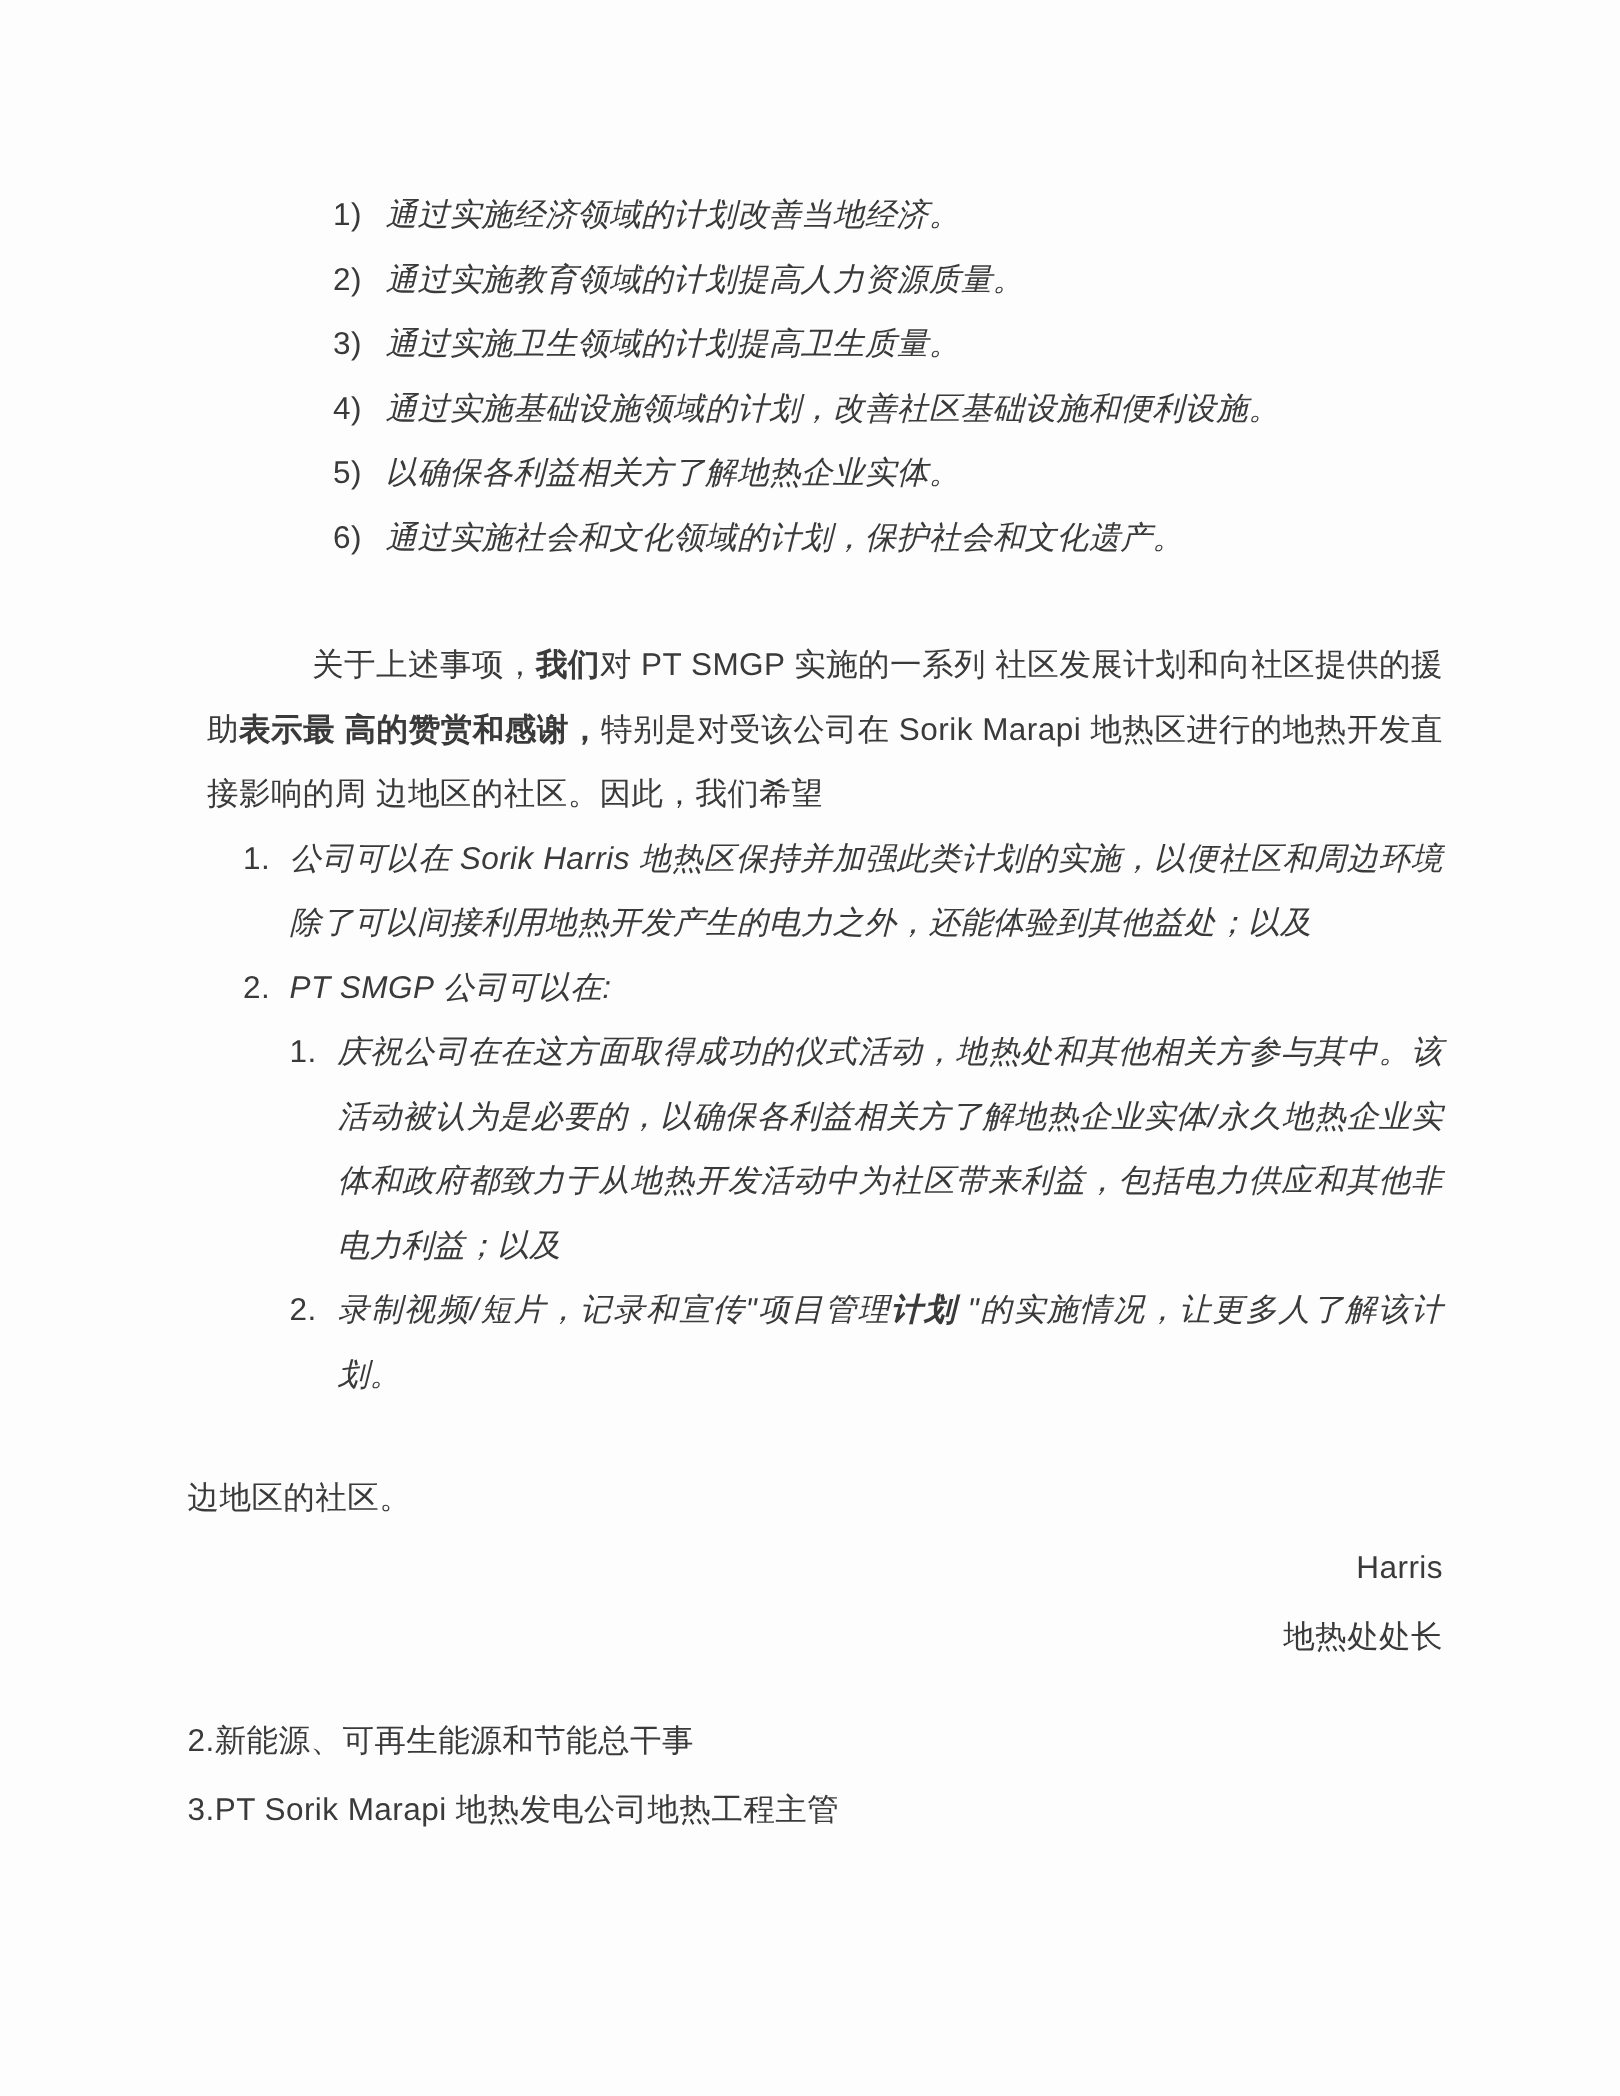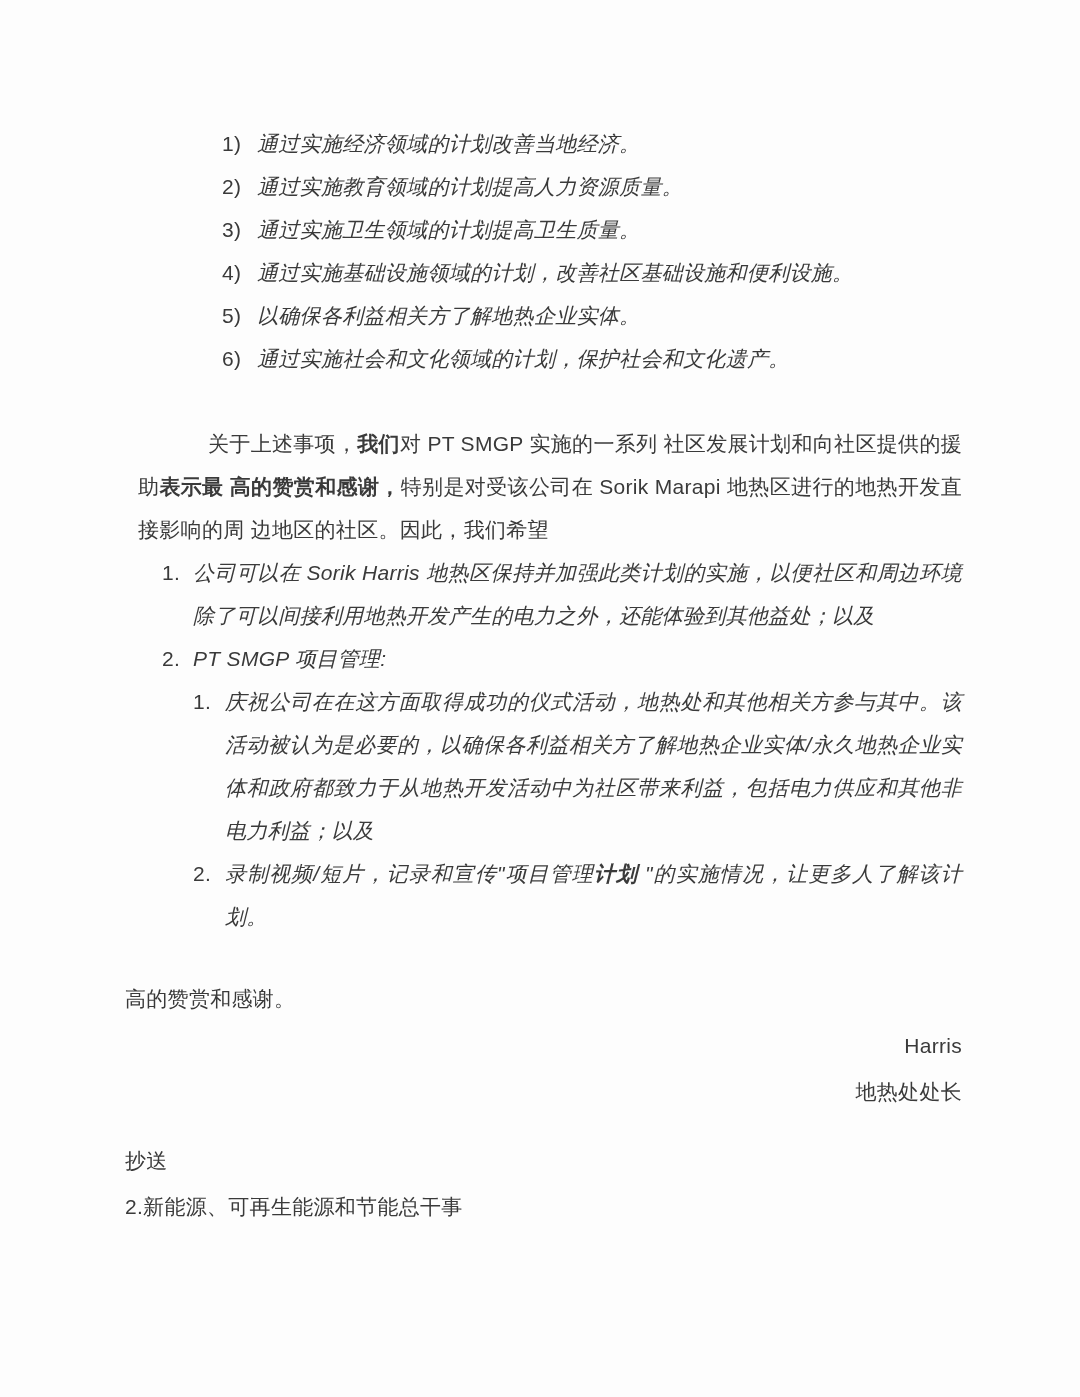--- a/index.html
+++ b/index.html
@@ -78,42 +78,42 @@
 
   <p id="appreciation-paragraph"><span>关于上述事项，</span><span class="b">我们</span><span>对 PT SMGP 实施的一系列 社区发展计划和向社区提供的援助</span><span class="b">表示最 高的赞赏和感谢，</span><span>特别是对受该公司在 Sorik Marapi 地热区进行的地热开发直接影响的周 边地区的社区。因此，我们希望</span></p>
 
   <div id="request-list">
       <div class="li">
         <span class="marker">1.</span>
         <span class="text"><span>公司可以在 Sorik Harris 地热区保持并加强此类计划的实施，以便社区和周边环境除了可以间接利用地热开发产生的电力之外，还能体验到其他益处；以及</span></span>
       </div>
       <div class="li">
         <span class="marker">2.</span>
-        <span class="text"><span>PT SMGP 项目管理:</span></span>
+        <span class="text"><span>PT SMGP 公司可以在:</span></span>
       </div>
     </div>
 
   <div id="sub-request-list">
       <div class="li">
         <span class="marker">1.</span>
         <span class="text"><span>庆祝公司在在这方面取得成功的仪式活动，地热处和其他相关方参与其中。该活动被认为是必要的，以确保各利益相关方了解地热企业实体/永久地热企业实体和政府都致力于从地热开发活动中为社区带来利益，包括电力供应和其他非电力利益；以及</span></span>
       </div>
       <div class="li">
         <span class="marker">2.</span>
         <span class="text"><span>录制视频/短片，记录和宣传"项目管理</span><span class="b">计划</span><span> "的实施情况，让更多人了解该计划。</span></span>
       </div>
     </div>
 
-  <div class="closing">高的赞赏和感谢。</div>
+  <div class="closing">边地区的社区。</div>
 
   <div class="sig">
     <div>Harris</div>
     <div>地热处处长</div>
   </div>
 
   <div class="cc">
-    <span class="cc-label">抄送</span>
     <div id="cc-list">
         <div class="cc-item">2.新能源、可再生能源和节能总干事</div>
+        <div class="cc-item">3.PT Sorik Marapi 地热发电公司地热工程主管</div>
       </div>
   </div>
 
 </div>
 
 </body></html>

